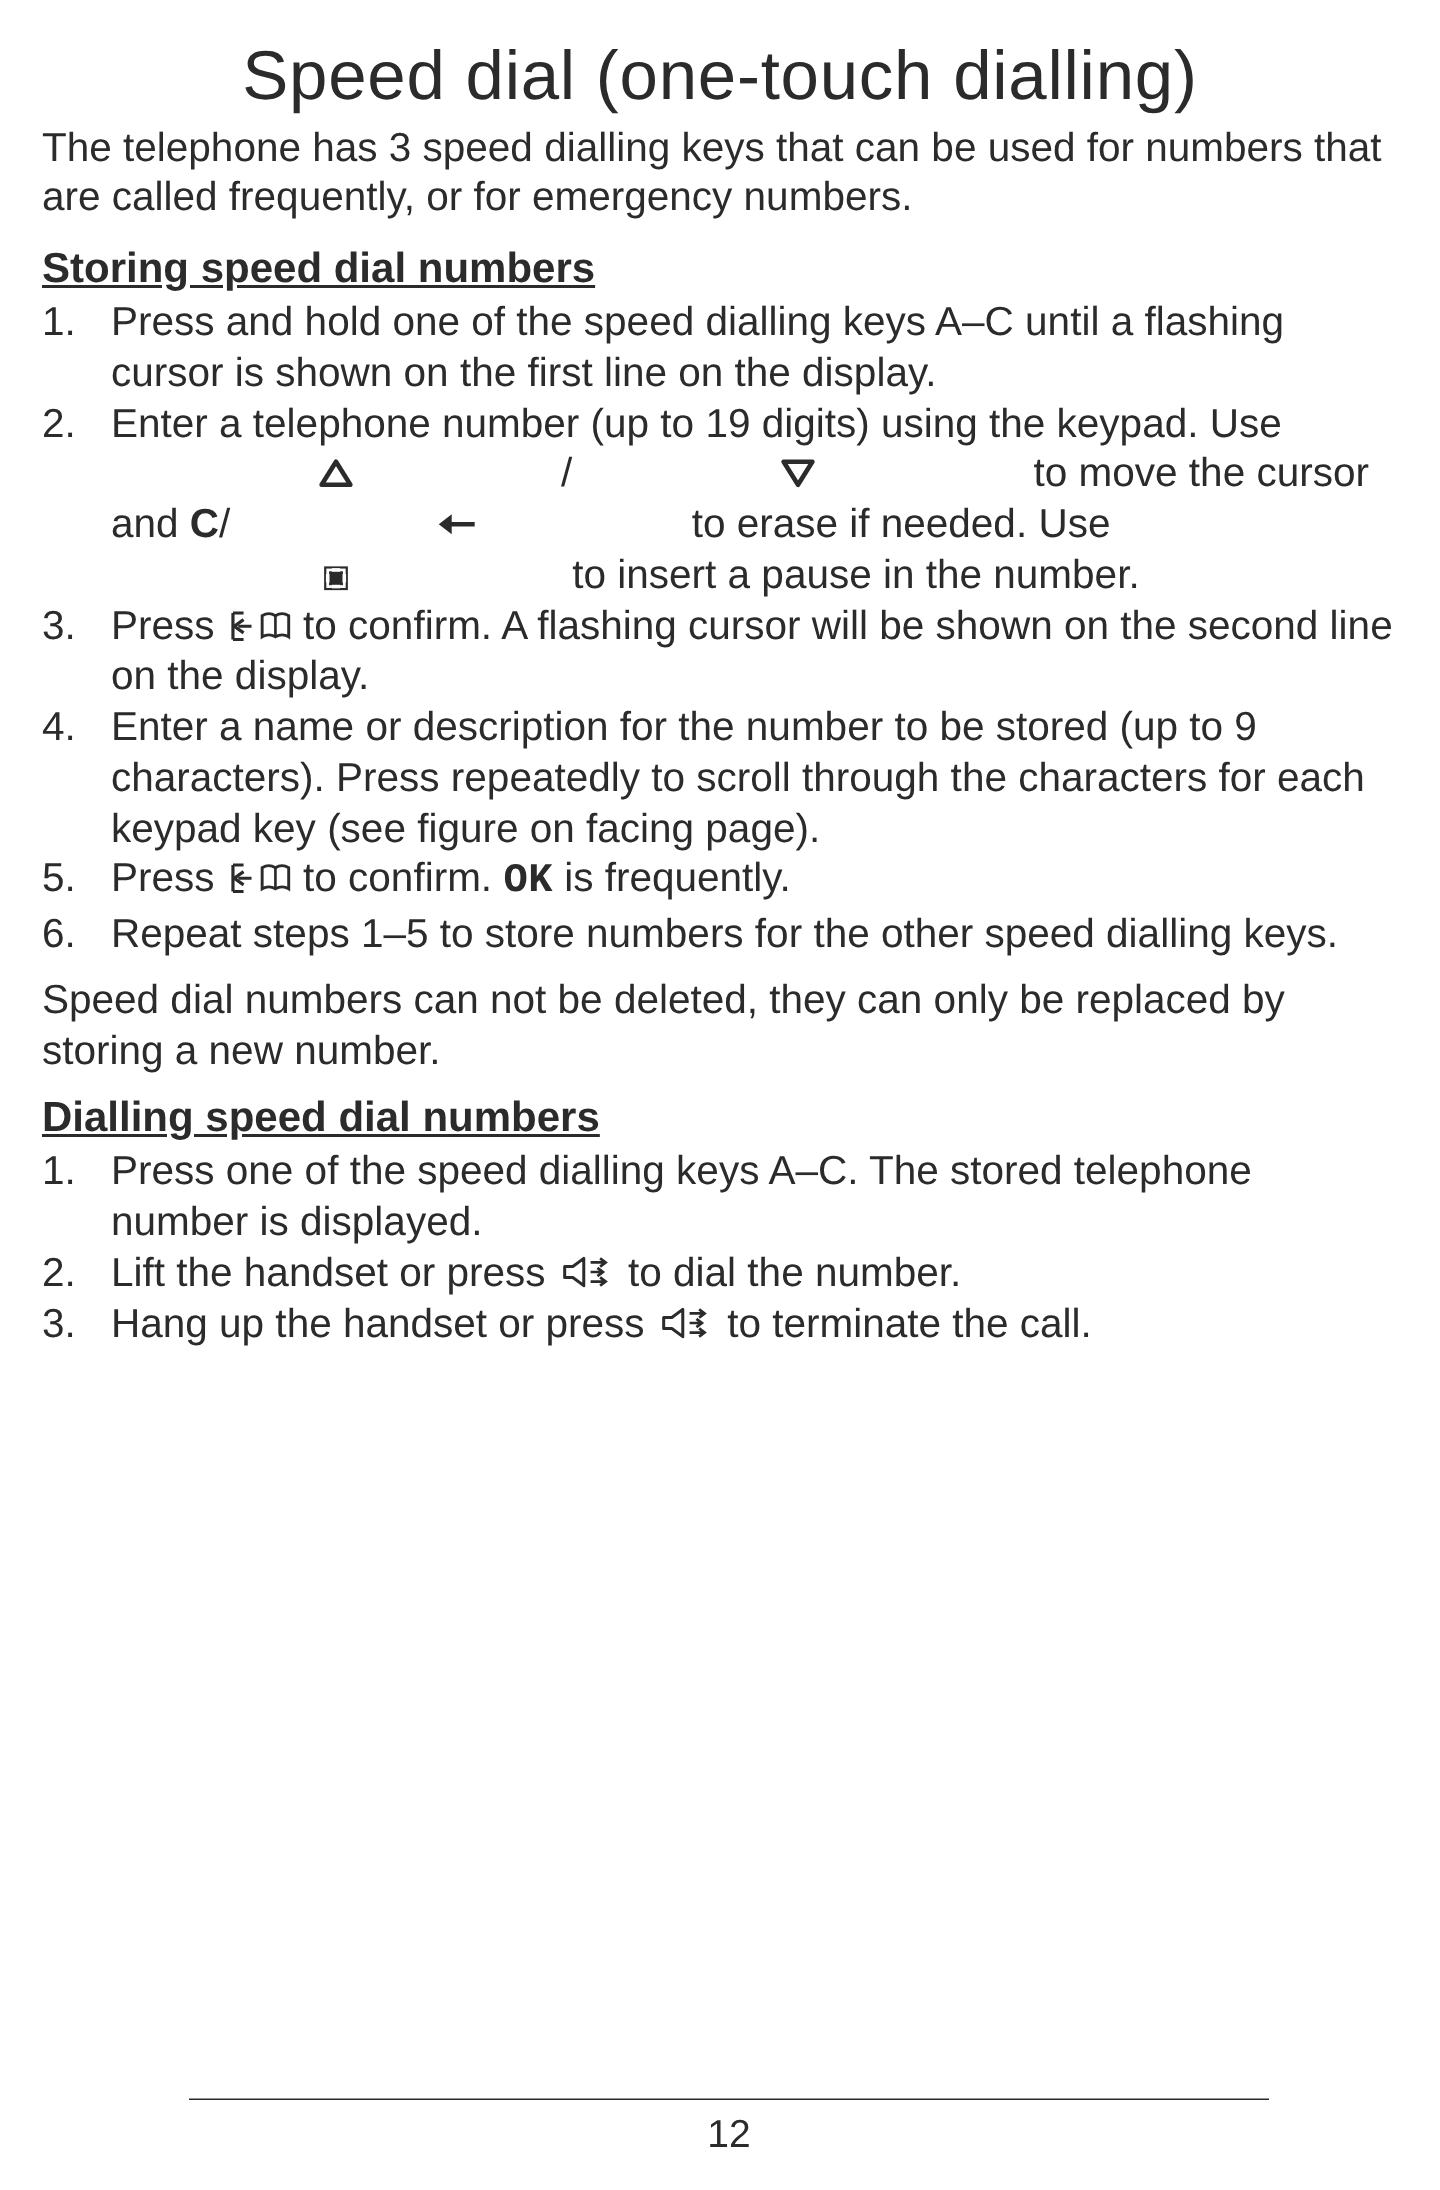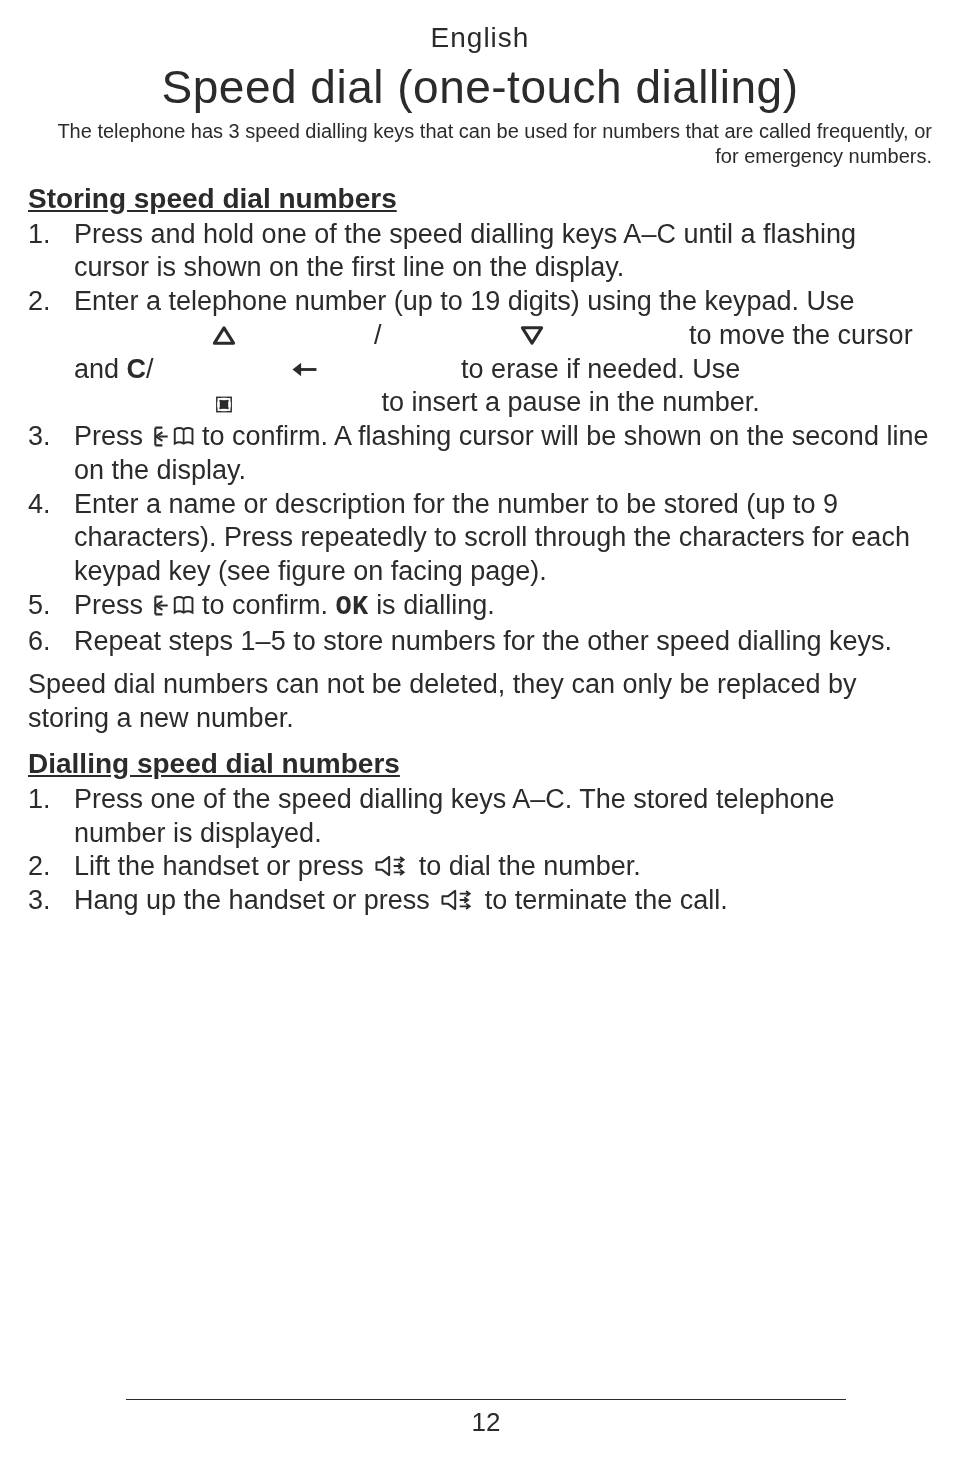--- a/index.html
+++ b/index.html
@@ -25,23 +25,22 @@
     margin-bottom: 4px;
   }
   h1.title {
     font-weight: 400;
     font-size: 46px;
     margin: 2px 0 2px 0;
     letter-spacing: 0.5px;
     text-align: center;
   }
   .intro {
-    margin: 0 0 12px 10px;
-    font-size: 20px;
-    text-align: right;
+    margin: 0 0 12px 0;
+    font-size: 27px;
   }
   h2.sub {
     font-weight: 700;
     font-size: 28px;
     margin: 6px 0 2px 0;
     text-decoration: underline;
   }
   ol {
     list-style: none;
     padding: 0;
@@ -141,21 +140,20 @@
 
       <path d="M25 13 L33 13 M30 10 L34 13 L30 16" fill="none" stroke="#2b2b2b" stroke-width="2"></path>
       <path d="M25 6 L35 6 M32 3 L36 6 L32 9" fill="none" stroke="#2b2b2b" stroke-width="2"></path>
       <path d="M25 20 L35 20 M32 17 L36 20 L32 23" fill="none" stroke="#2b2b2b" stroke-width="2"></path>
     </symbol>
   </defs>
 </svg>
 
 <div class="page">
 
-  <div class="lang">English</div>
 
   <h1 class="title">Speed dial (one-touch dialling)</h1>
 
   <p class="intro">The telephone has 3 speed dialling keys that can be used for numbers that are called frequently, or for emergency numbers.</p>
 
   <h2 class="sub">Storing speed dial numbers</h2>
   <ol>
     <li>
       <span>Press and hold one of the speed dialling keys A–C until a flashing cursor is shown on the first line on the display.</span>
     </li>
@@ -186,21 +184,21 @@
     <li>
       <span>Enter a name or description for the number to be stored (up to 9 characters). Press repeatedly to scroll through the characters for each keypad key (see figure on facing page).</span>
     </li>
     <li>
       <span>Press </span>
       <svg class="icon" viewBox="0 0 48 26" style="width:44px">
           <use href="#store-key"></use>
         </svg>
       <span> to confirm. </span>
       <span class="ok-text">OK</span>
-      <span> is dialling.</span>
+      <span> is frequently.</span>
     </li>
     <li>
       <span>Repeat steps 1–5 to store numbers for the other speed dialling keys.</span>
     </li>
   </ol>
 
   <p class="body-text">Speed dial numbers can not be deleted, they can only be replaced by storing a new number.</p>
 
   <h2 class="sub">Dialling speed dial numbers</h2>
   <ol>

